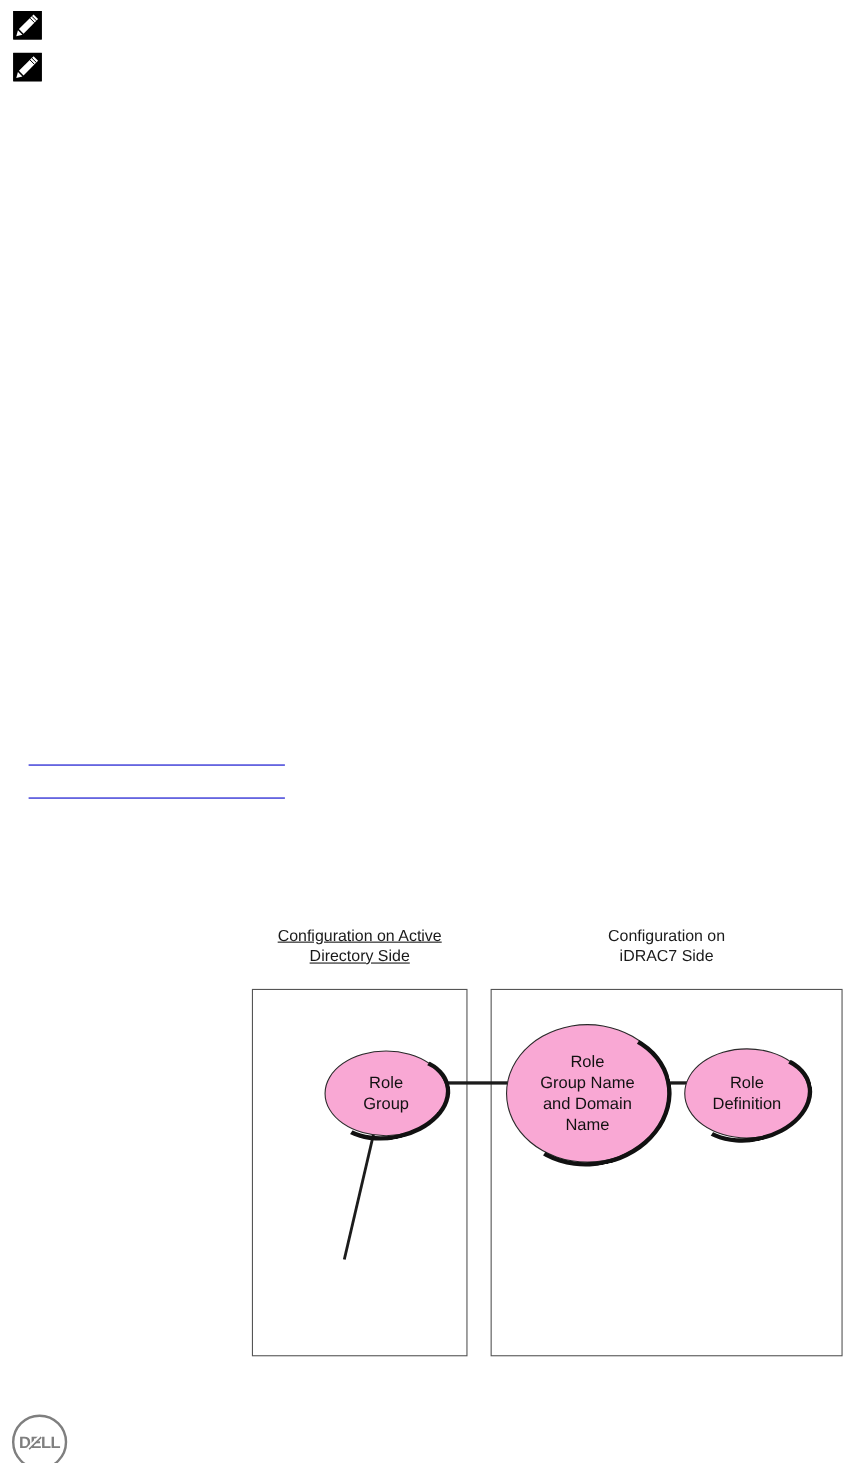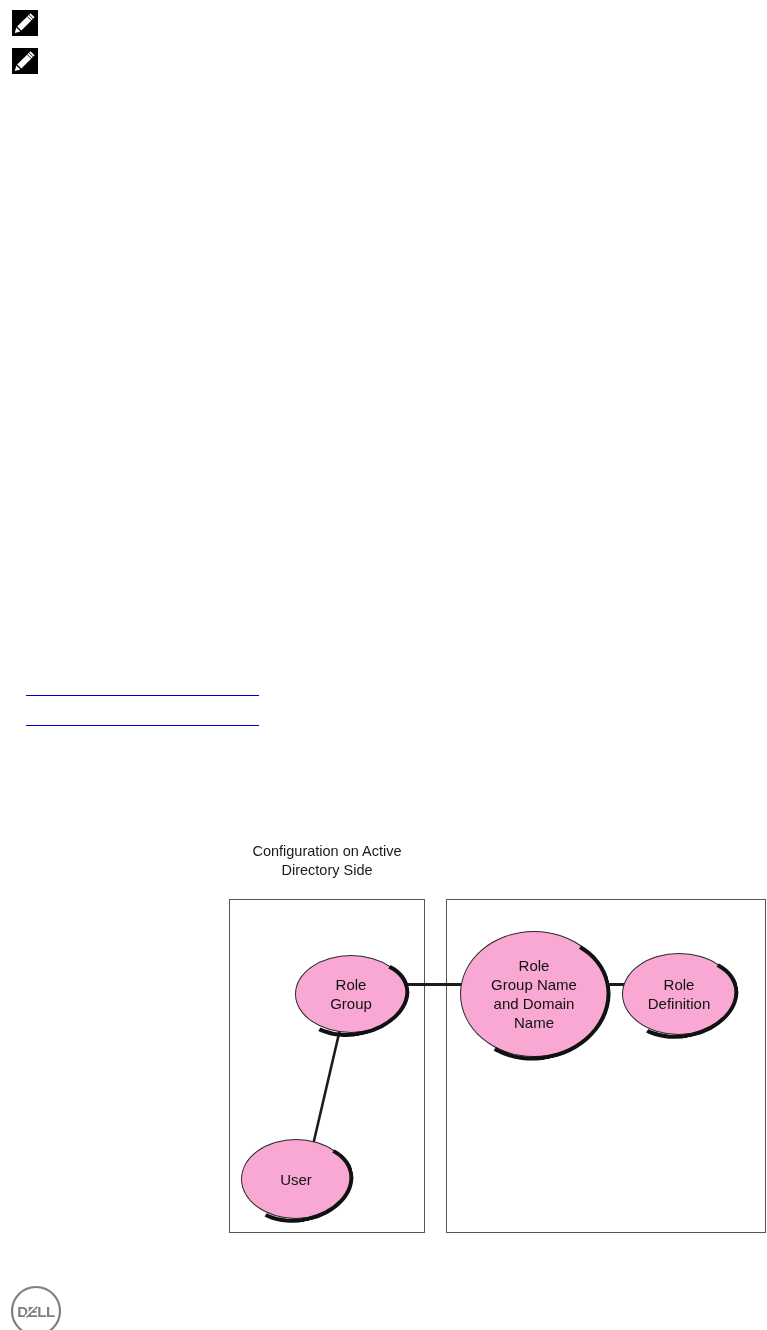--- a/index.html
+++ b/index.html
@@ -74,21 +74,21 @@
     height: 410px;
   }
   .fig-caption {
     position: absolute;
     text-align: center;
     font-size: 14.5px;
     line-height: 19px;
     color: #1a1a1a;
     font-family: "Liberation Sans", sans-serif;
   }
-  #caption-ad   { left: 229px; top: 12px;  width: 196px; }
+  #caption-ad   { left: 229px; top: 12px;  width: 196px; text-decoration: underline; }
   #caption-idrac{ left: 446px; top: 12px;  width: 320px; }
 
   .fig-box {
     position: absolute;
     border: 1px solid #555555;
     background: transparent;
     box-sizing: border-box;
   }
   #box-ad    { left: 229px; top: 69px;  width: 196px; height: 334px; }
   #box-idrac { left: 446px; top: 69px;  width: 320px; height: 334px; }
@@ -199,39 +199,38 @@
   </div>
 
   <a href="#" class="doc-link" id="doc-link-1"></a>
   <a href="#" class="doc-link" id="doc-link-2"></a>
 
   <div id="figure">
 
     <div class="fig-caption" id="caption-ad" style="white-space: pre-line;">Configuration on Active
 Directory Side</div>
 
+    <div class="fig-caption" id="caption-idrac" style="white-space: pre-line;">Configuration on
+iDRAC7 Side</div>
 
     <div class="fig-box" id="box-ad"></div>
     <div class="fig-box" id="box-idrac"></div>
 
     <div class="connector" id="connector-group-to-name"></div>
     <div class="connector" id="connector-name-to-def"></div>
 
     <svg id="connector-user" viewBox="0 0 60 125" aria-hidden="true">
       <line x1="45" y1="2" x2="17" y2="122" stroke="#1c1c1c" stroke-width="2.6"></line>
     </svg>
 
     <div class="ellipse" id="ellipse-role-group">
       <span style="white-space: pre-line;">Role
 Group</span>
     </div>
 
-    <div class="ellipse" id="ellipse-user">
-      <span>User</span>
-    </div>
 
     <div class="ellipse" id="ellipse-role-group-name">
       <span style="white-space: pre-line;">Role
 Group Name
 and Domain
 Name</span>
     </div>
 
     <div class="ellipse" id="ellipse-role-definition">
       <span style="white-space: pre-line;">Role

